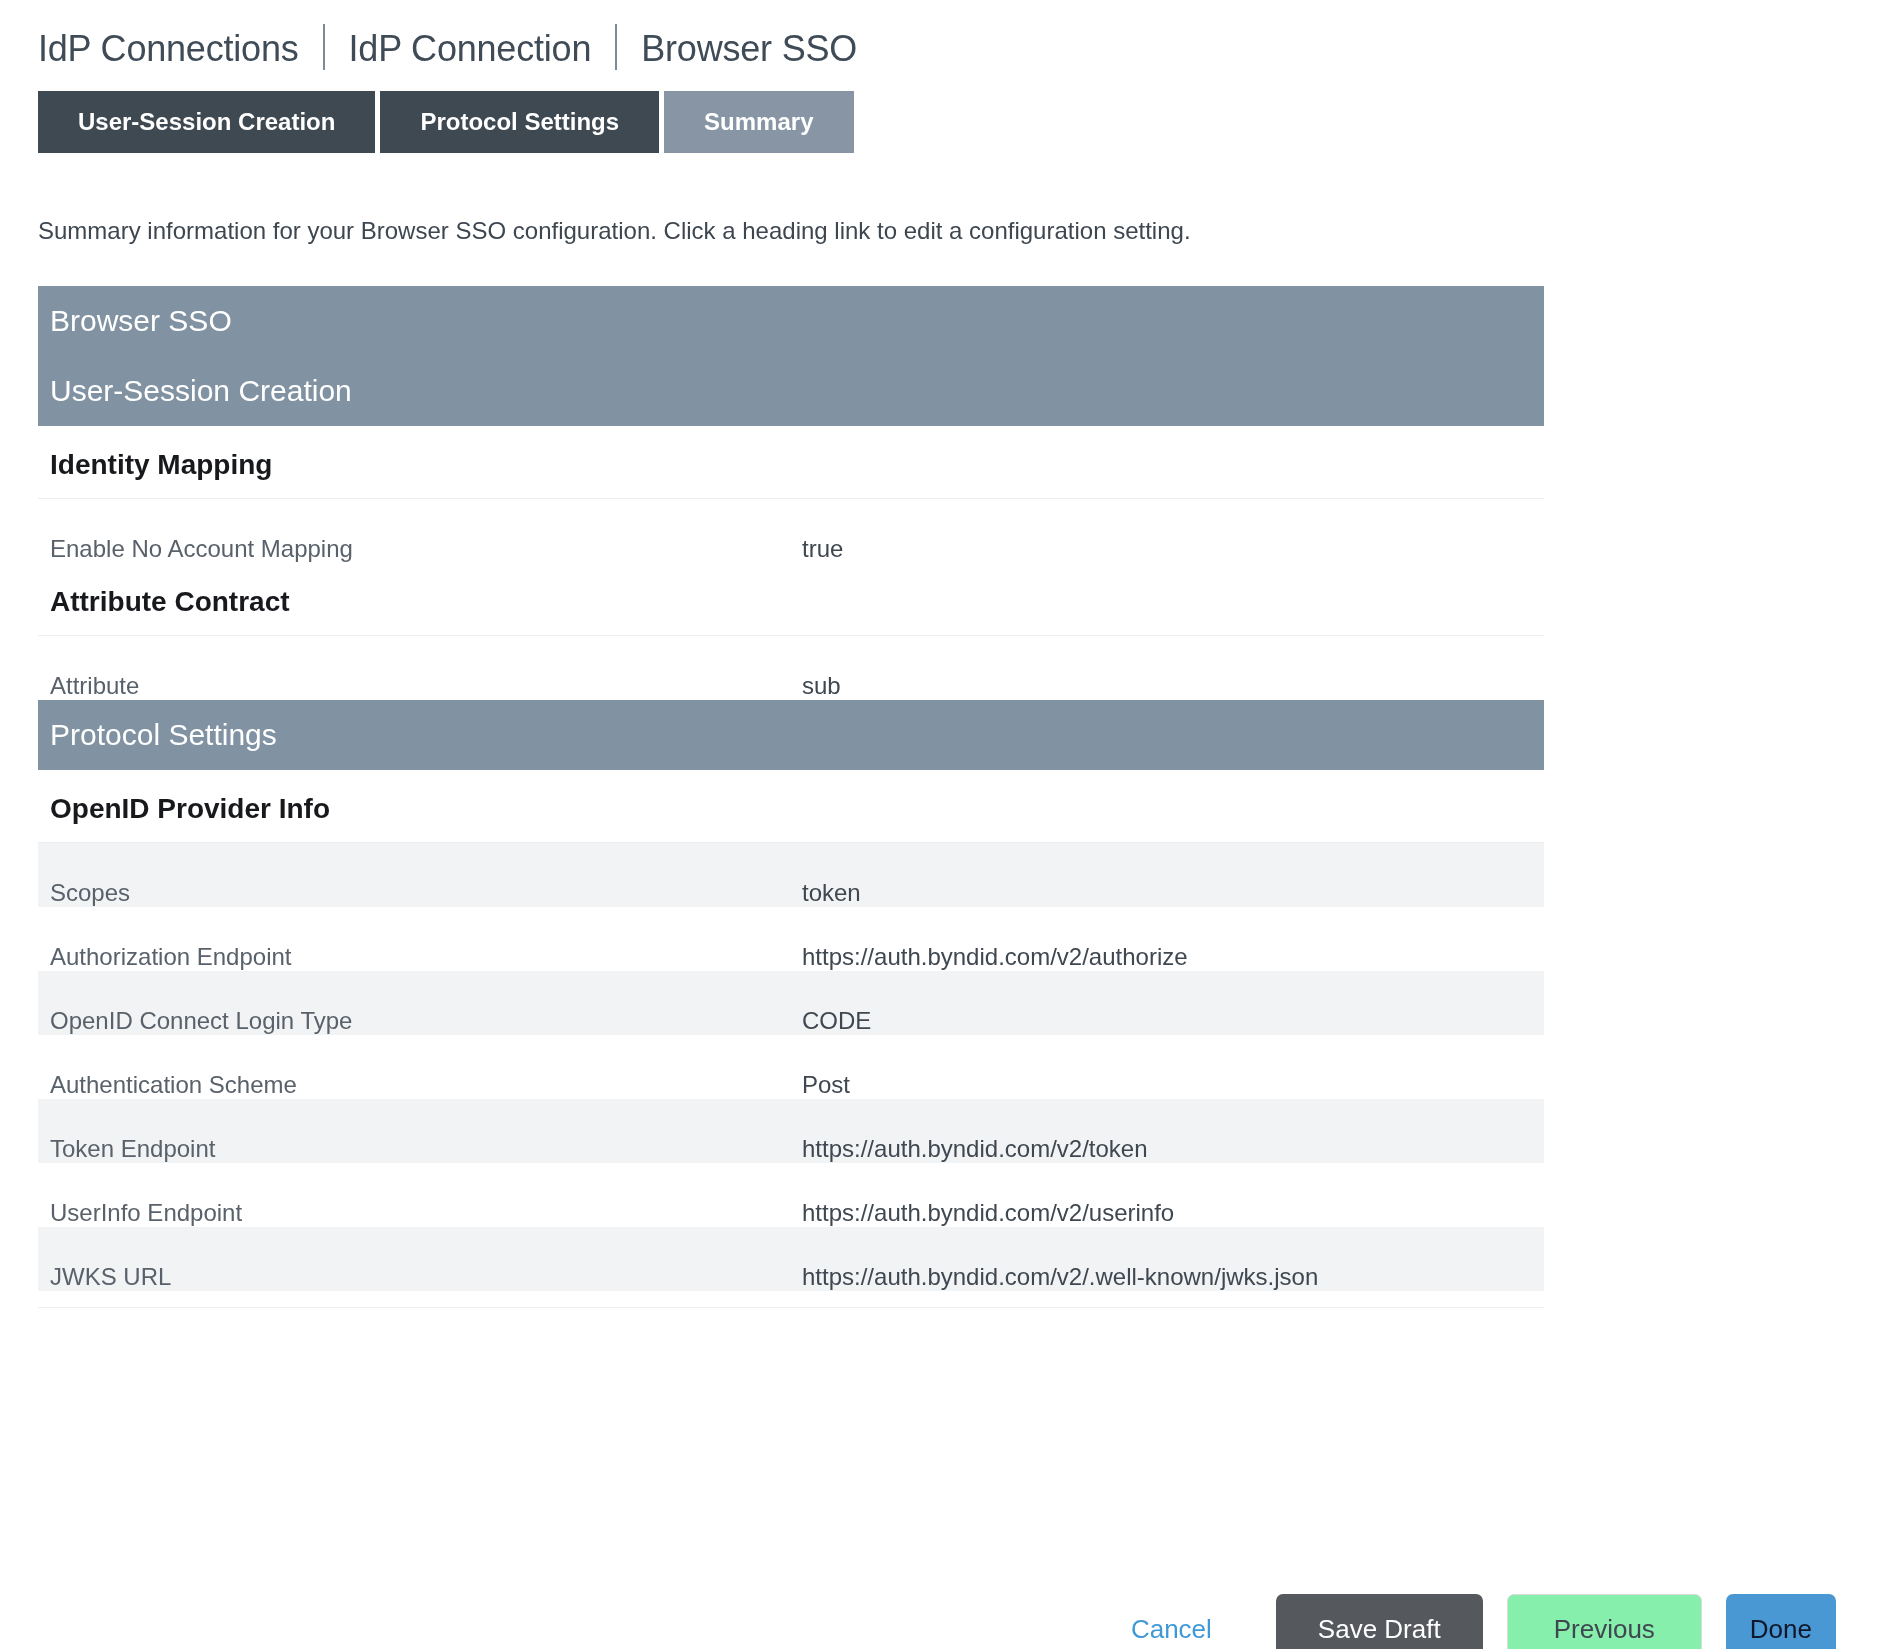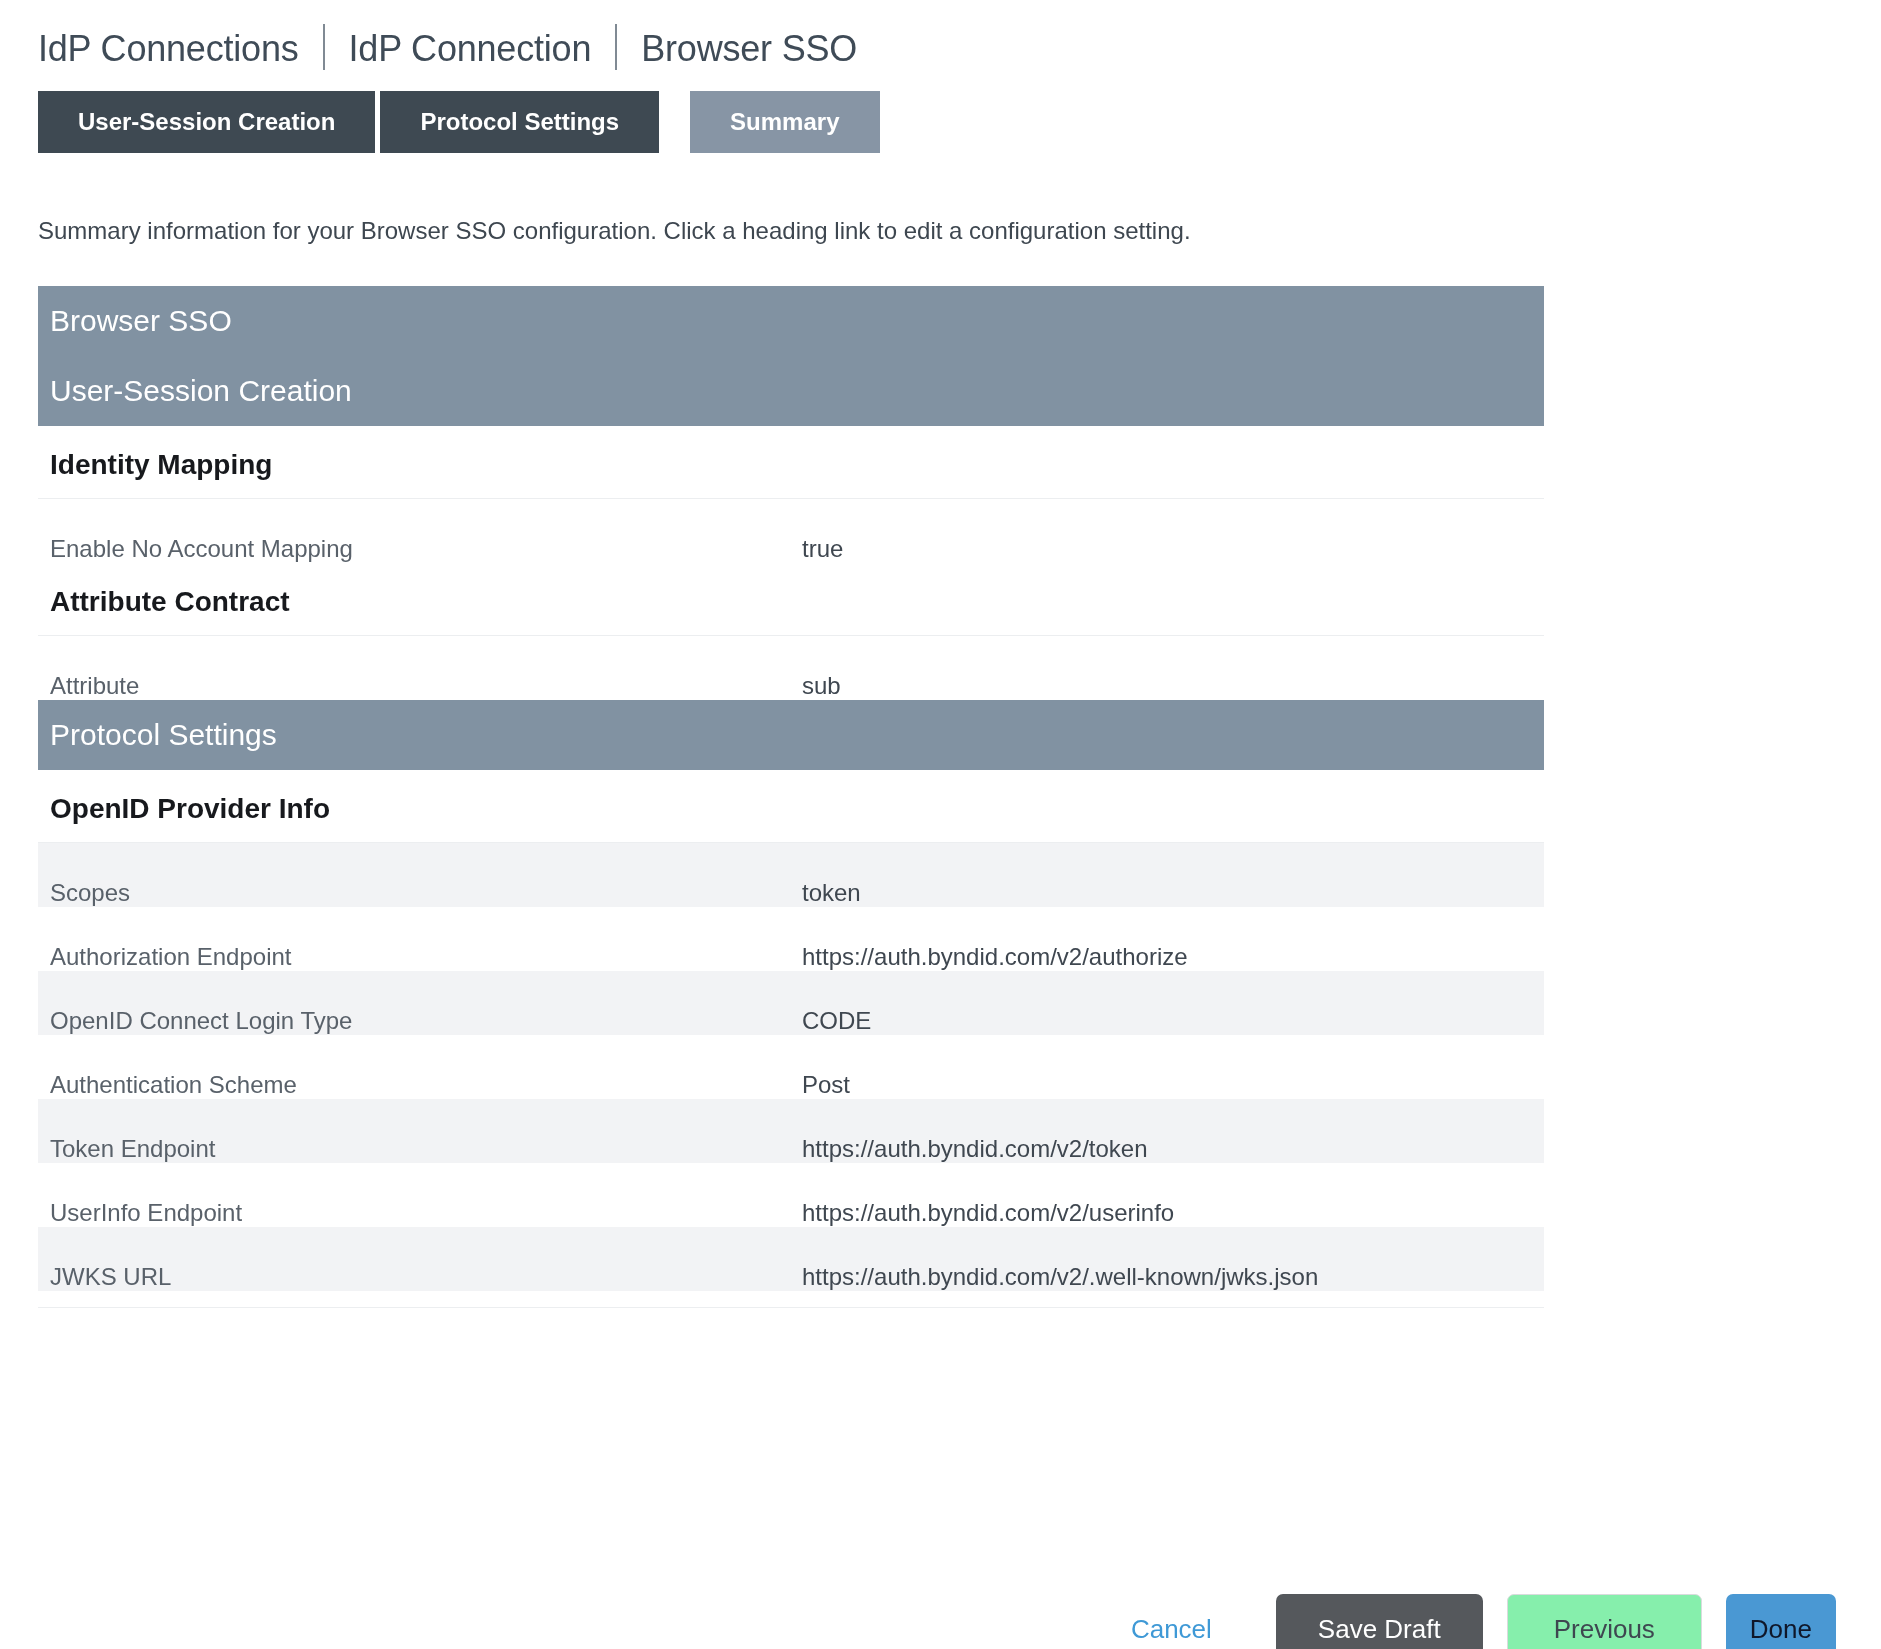--- a/index.html
+++ b/index.html
@@ -20,21 +20,21 @@
 
   
   .tabs { display: flex; gap: 5px; margin-top: 21px; }
   .tab {
     background: var(--c-tab-dark, #3e4952);
     color: #ffffff; font-size: 24px; font-weight: bold;
     height: 62px; padding: 0 40px;
     display: flex; align-items: center; justify-content: center;
     cursor: pointer; white-space: nowrap;
   }
-  .tab.active { background: var(--c-tab-active, #8795a5); margin-left: 26px; }
+  .tab.active { background: var(--c-tab-active, #8795a5); }
 
   
   .description { margin-top: 64px; font-size: 24px; color: var(--c-text, #3e4750); }
 
   
   .summary { margin-top: 41px; width: 1506px; }
   .band {
     height: 70px; background: var(--c-band, #8192a2);
     color: #ffffff; font-size: 30px;
     display: flex; align-items: center; padding-left: 12px;

